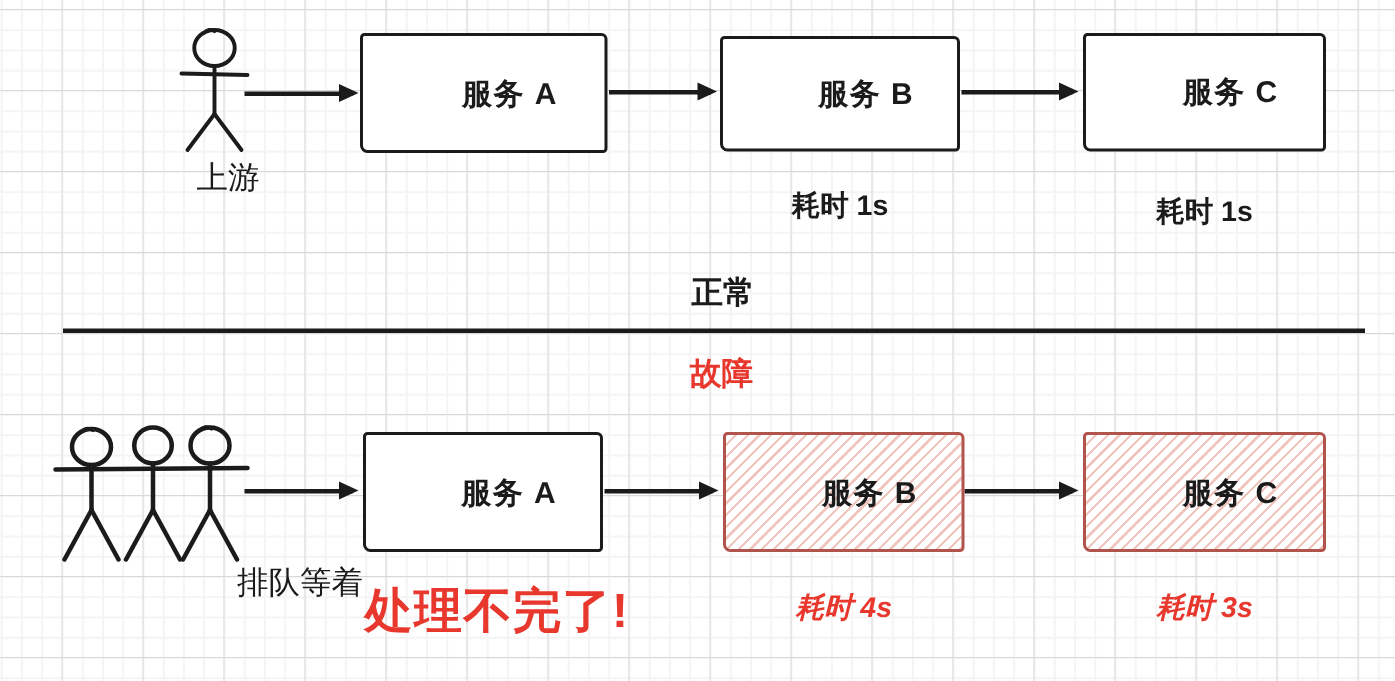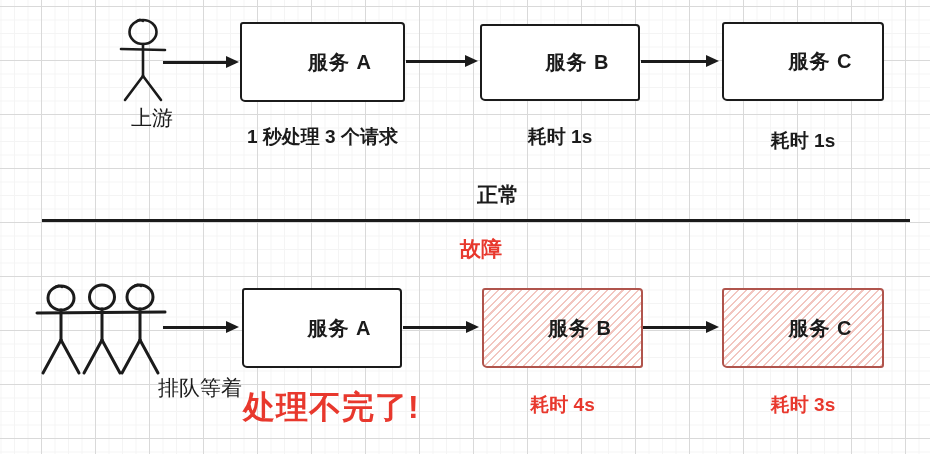--- a/index.html
+++ b/index.html
@@ -51,21 +51,21 @@
     border-top:6px solid transparent;
     border-bottom:6px solid transparent;
   }
 
   
   .caption{
     position:absolute; text-align:center;
     font-size:19px; font-weight:600; color:#1b1b1b;
     white-space:nowrap;
   }
-  .caption.red{ color:#e8382d; }
+  .caption.red{ color:#e8382d;font-style:italic; }
   .section-label{
     position:absolute; text-align:center;
     font-size:21px; font-weight:700; color:#1b1b1b;
     white-space:nowrap;
   }
   .section-label.red{ color:#e8382d;text-align:center; }
   .actor-label{
     position:absolute; text-align:right;
     font-size:21px; font-weight:500; color:#1b1b1b;
     white-space:nowrap;
@@ -107,25 +107,24 @@
   <div class="service-box" style="left:240px; top:22px; width:165px; height:80px;">
     <span class="box-label">服务 A</span>
   </div>
   <div class="service-box" style="left:480px; top:24px; width:160px; height:77px;">
     <span class="box-label">服务 B</span>
   </div>
   <div class="service-box" style="left:722px; top:22px; width:162px; height:79px;">
     <span class="box-label">服务 C</span>
   </div>
 
-  <div class="caption" style="left:240px; top:124px; width:165px;">1 秒处理 3 个请求</div>
   <div class="caption" style="left:480px; top:124px; width:160px;">耗时 1s</div>
   <div class="caption" style="left:722px; top:128px; width:162px;">耗时 1s</div>
 
-  <div class="section-label" style="left:398px; top:181px; width:200px;">正常</div>
+  <div class="section-label" style="left:382px; top:181px; width:200px;">正常</div>
   <div class="divider" style="left:42px; top:219px; width:868px;"></div>
   <div class="section-label red" style="left:381px; top:235px; width:200px;">故障</div>
 
   <svg class="sketch" style="left:35px; top:282px;" width="135" height="94" viewBox="0 0 135 94">
     <ellipse cx="26" cy="16" rx="13" ry="12" stroke-width="3"></ellipse>
     <path d="M19 6 q4 -4 8 -1" stroke-width="2.2"></path>
     <ellipse cx="67" cy="15" rx="12.5" ry="12" stroke-width="3"></ellipse>
     <ellipse cx="105" cy="15" rx="13" ry="12" stroke-width="3"></ellipse>
     <path d="M98 5 q4 -4 8 -1" stroke-width="2.2"></path>
     <line x1="2" y1="31" x2="130" y2="30" stroke-width="3"></line>

